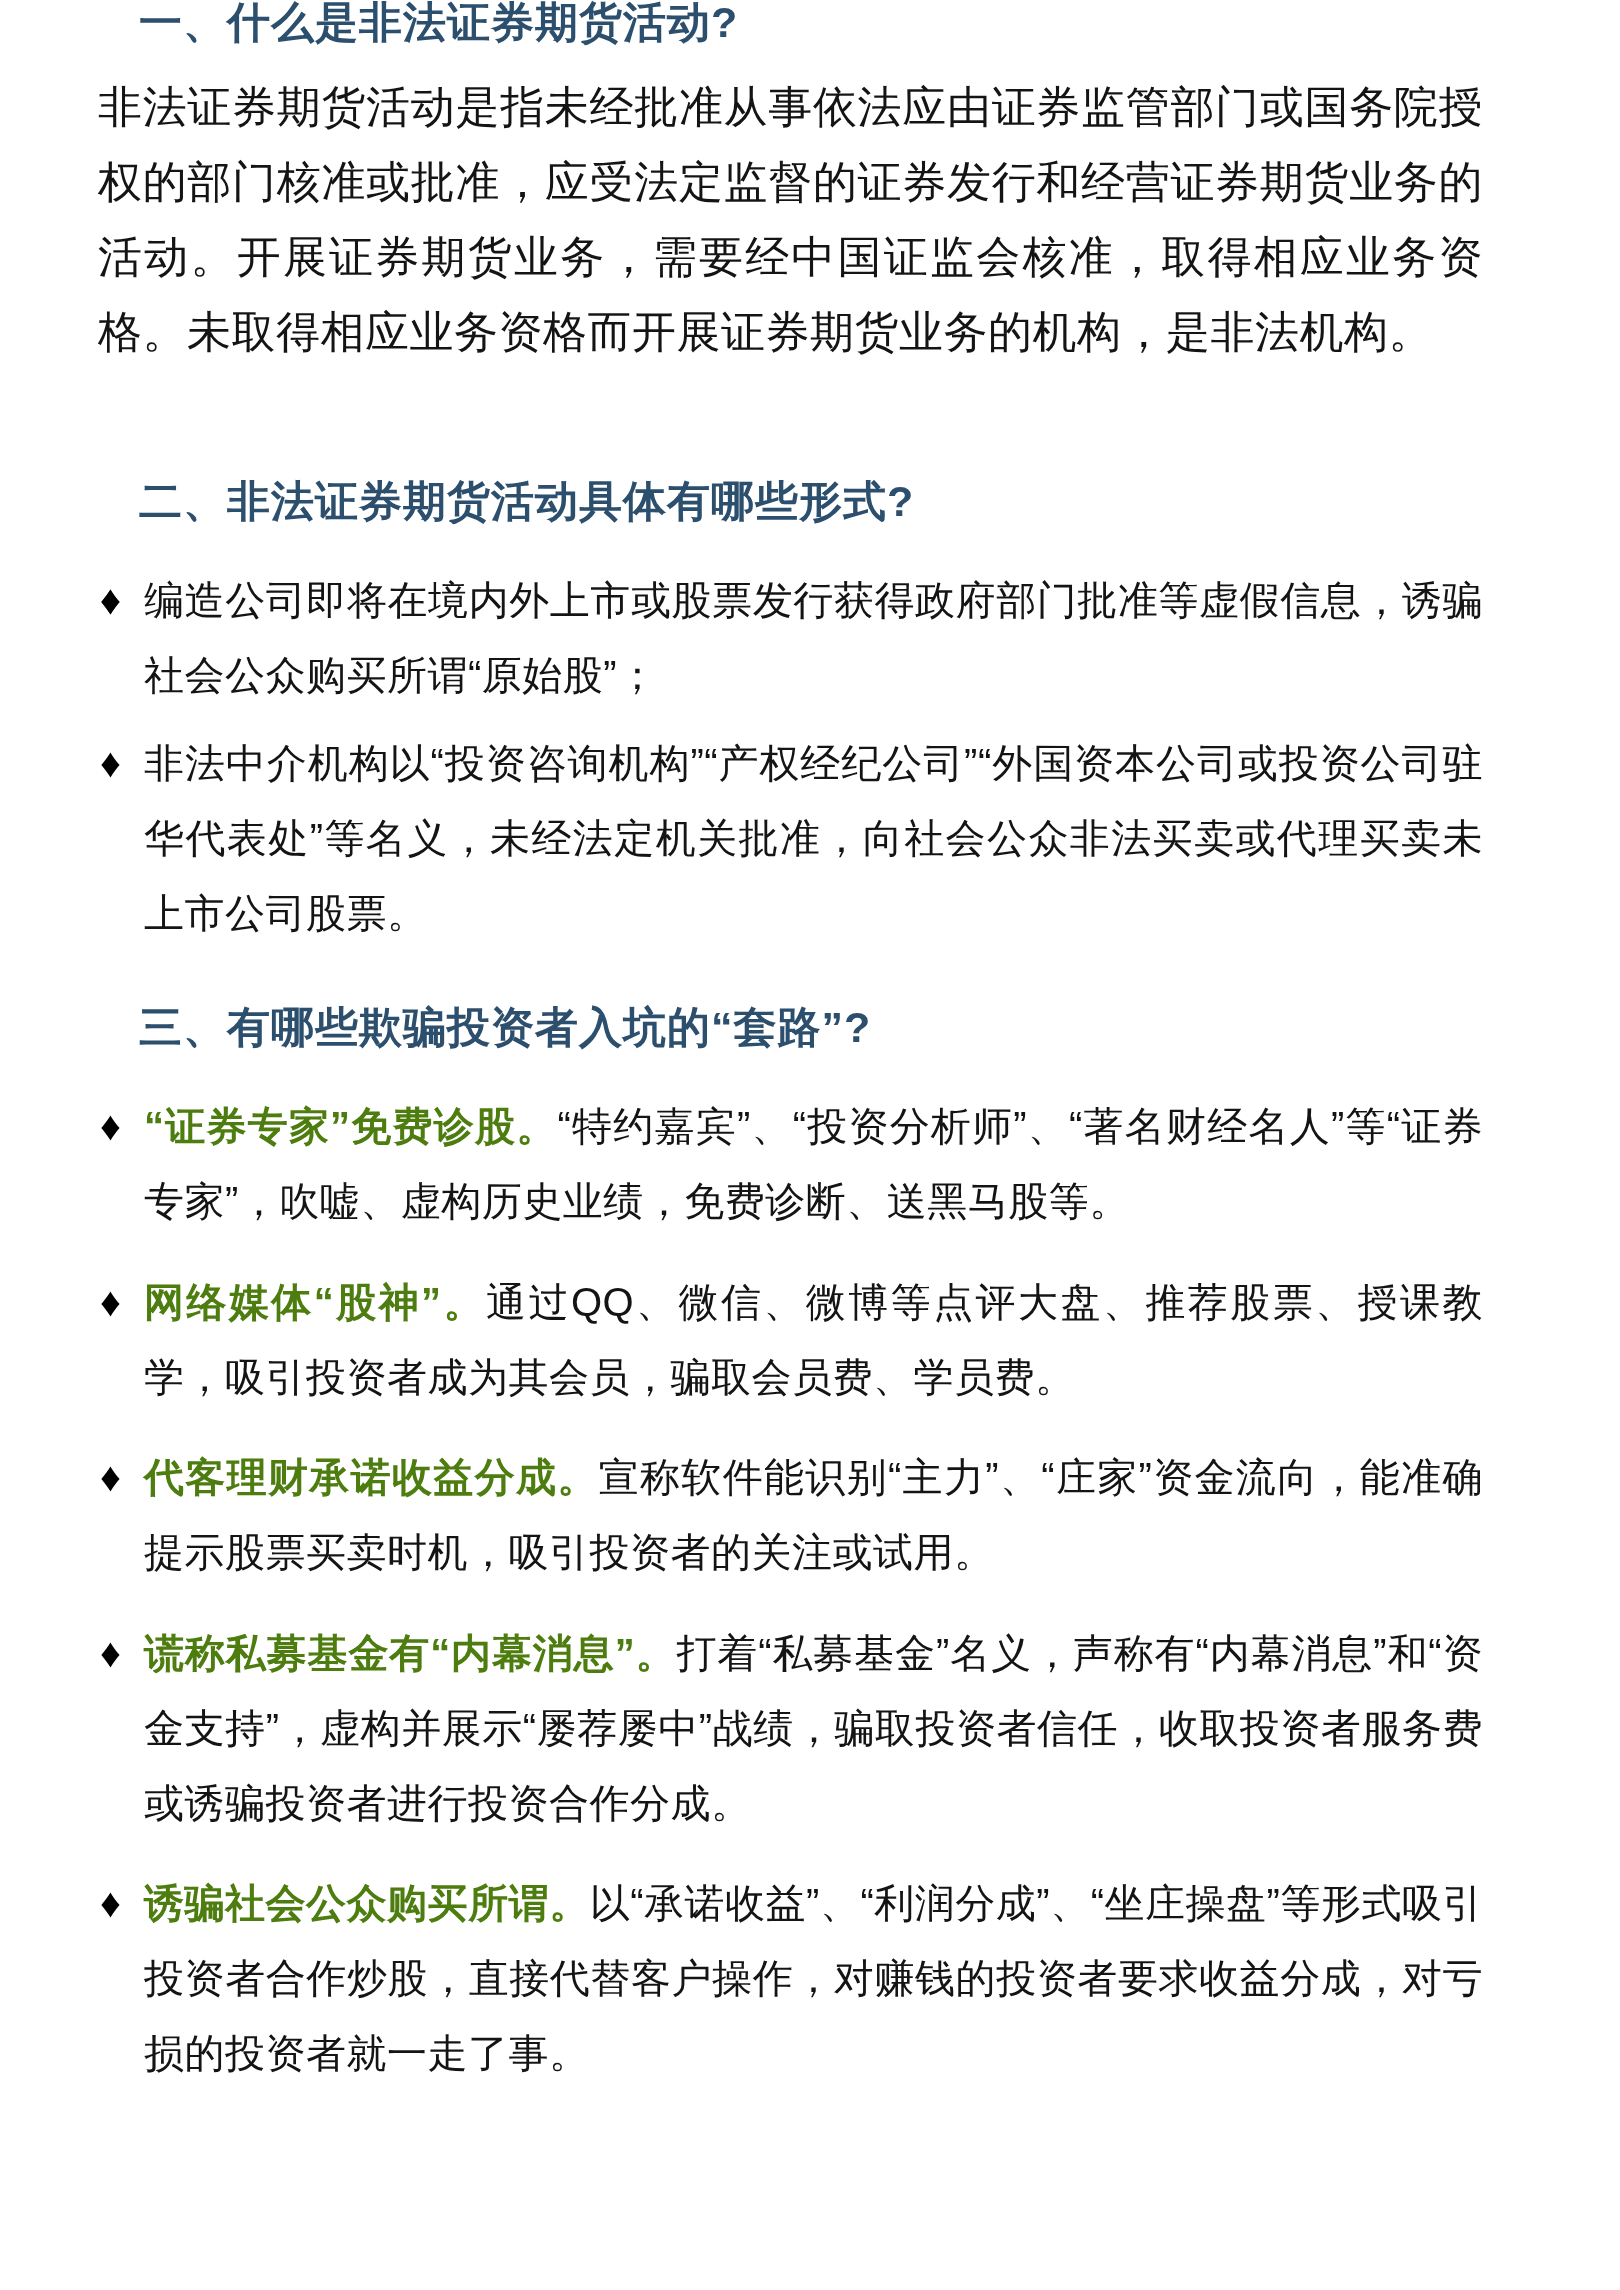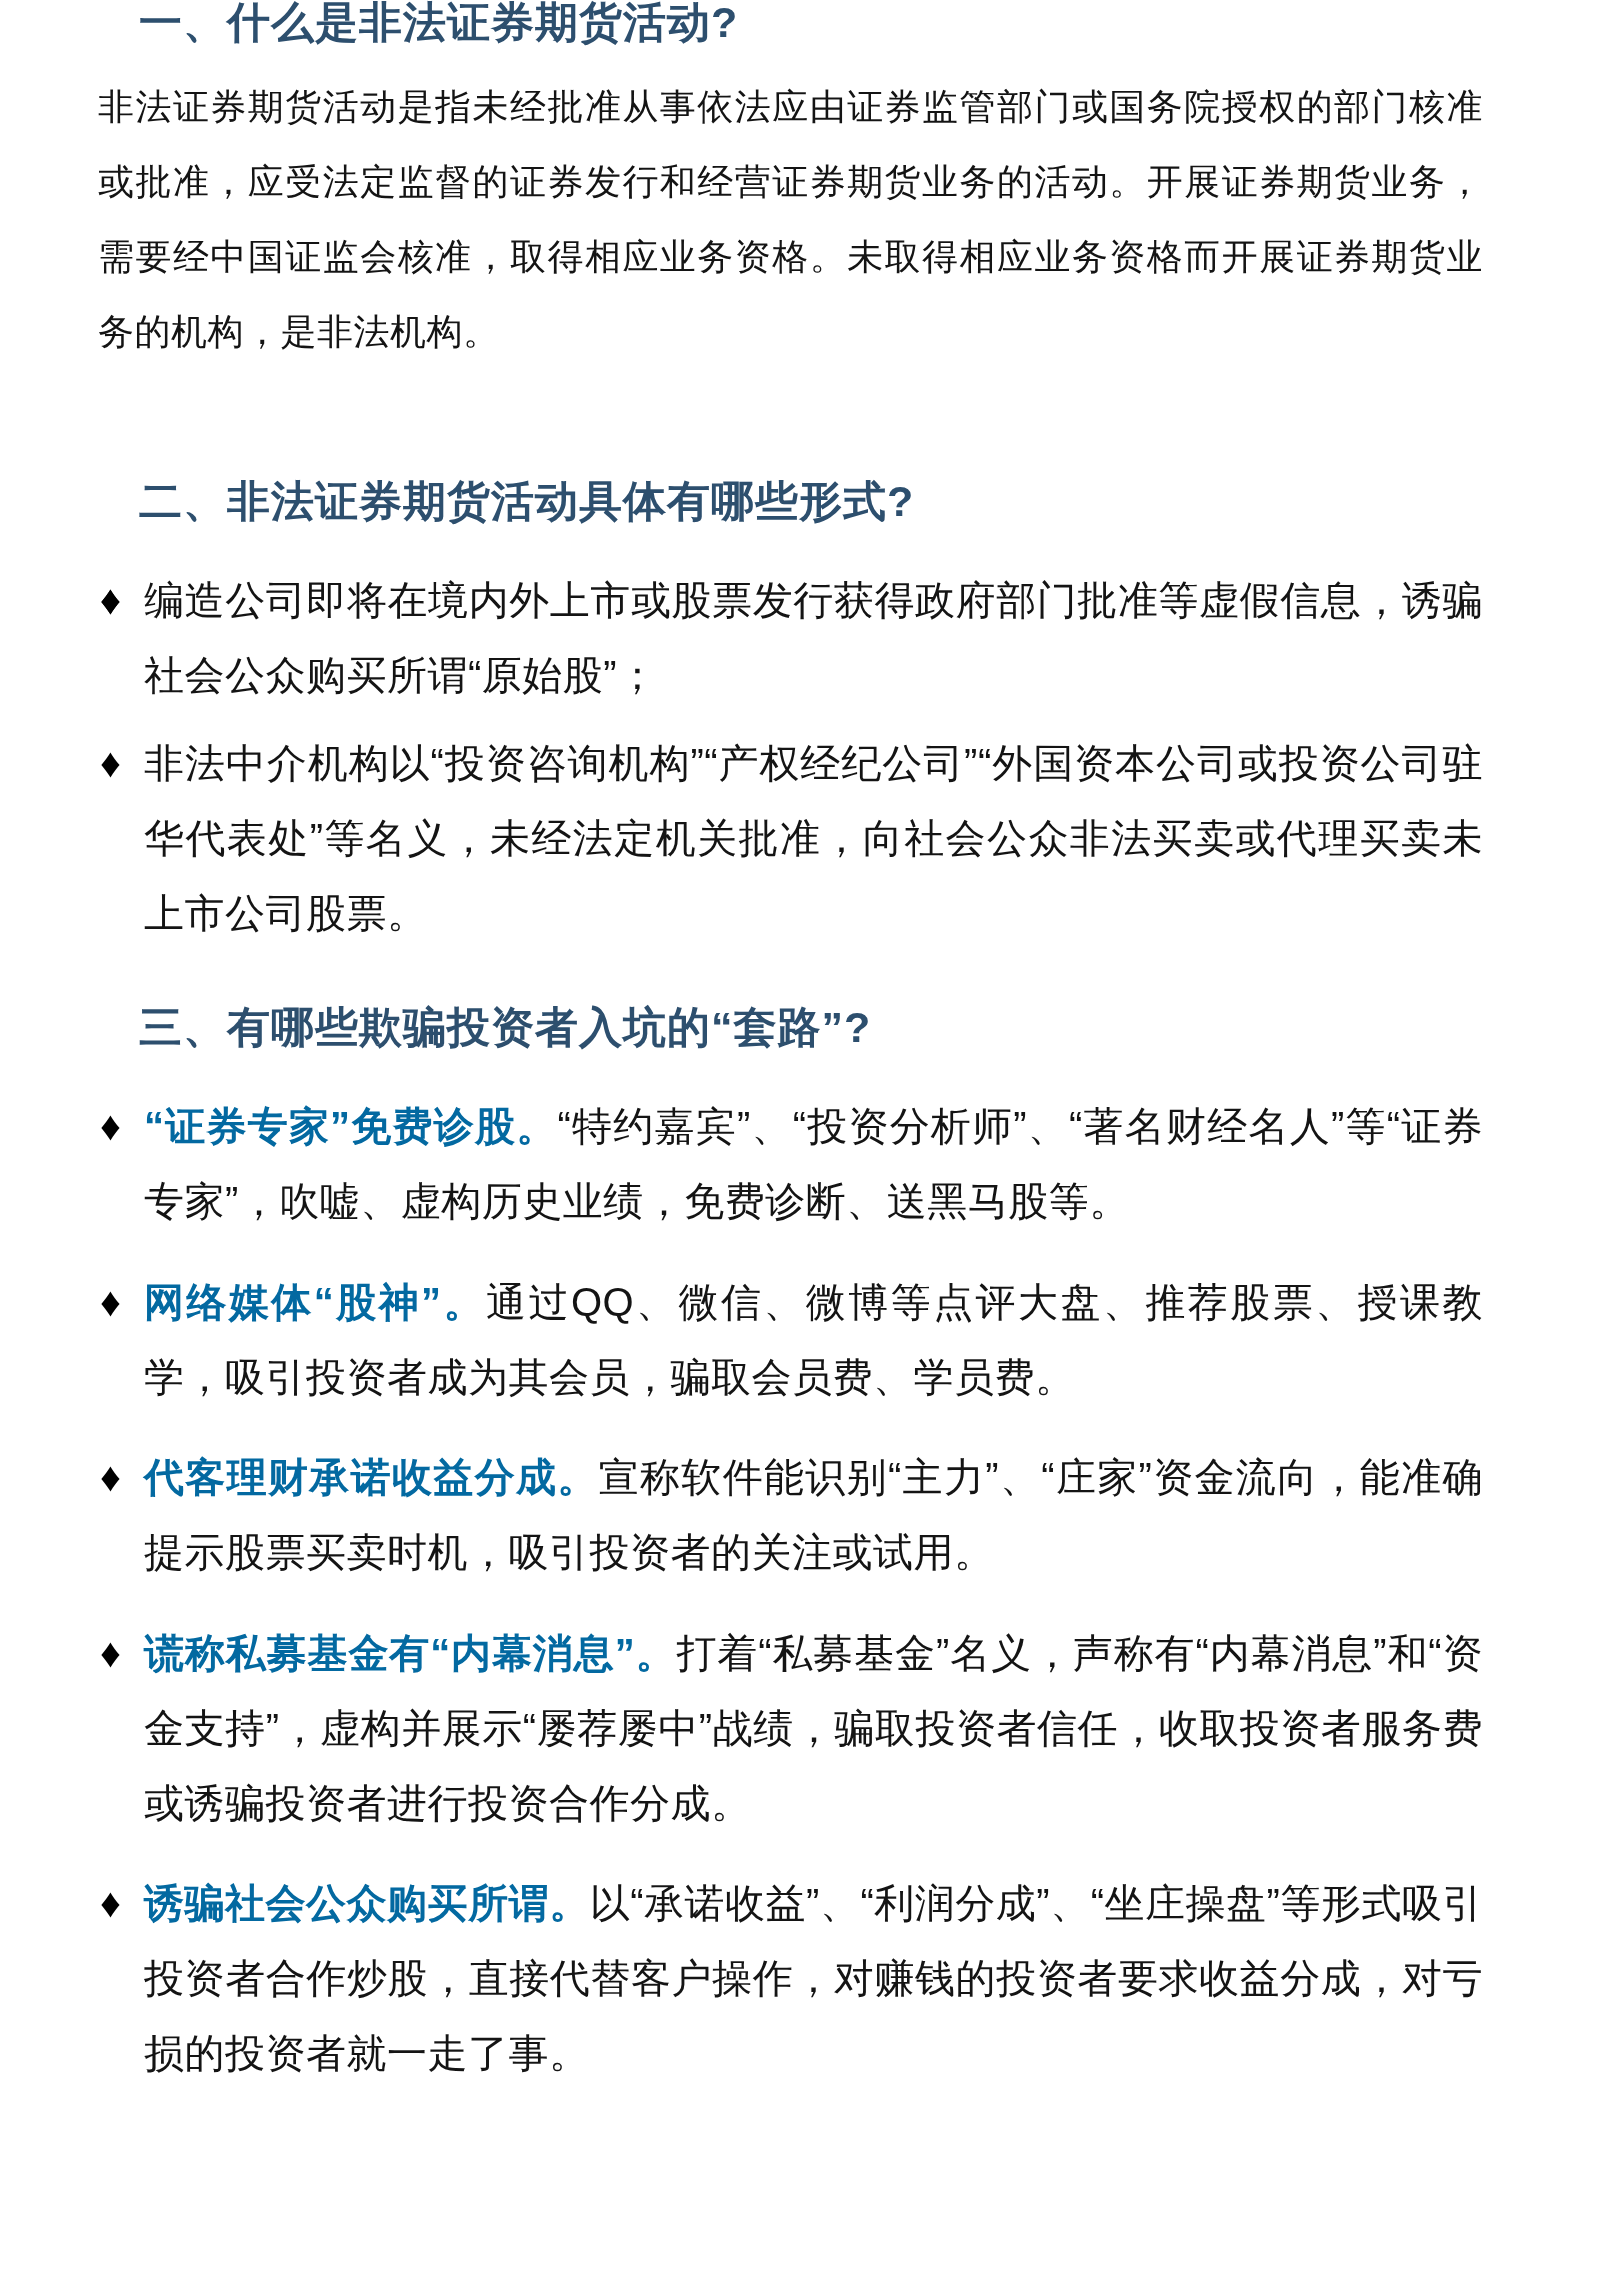--- a/index.html
+++ b/index.html
@@ -32,21 +32,21 @@
   .sec-heading.first {
     margin-top: -5.9px;
   }
   .sec-heading.gap-lg {
     margin-top: 104px;
   }
   .sec-heading.gap-xl {
     margin-top: 48px;
   }
   .para {
-    font-size: 36px;
+    font-size: 44px;
     line-height: 75px;
     letter-spacing: 0.5px;
     margin: 17.6px 0 0 0;
     text-align: justify;
   }
   .bullets {
     margin-top: 33px;
   }
   .bullet {
     position: relative;
@@ -64,21 +64,21 @@
   }
   .diamond {
     position: absolute;
     left: 2px;
     top: 0;
     font-size: 41px;
     color: #000000;
     line-height: 75px;
   }
   .b-lead {
-    color: #0369a1;
+    color: #4d7c0f;
     font-weight: 700;
   }
 </style>
 </head>
 <body>
 
 <div class="page">
 
   <section>
     <h2 class="sec-heading first">一、什么是非法证券期货活动?</h2>

